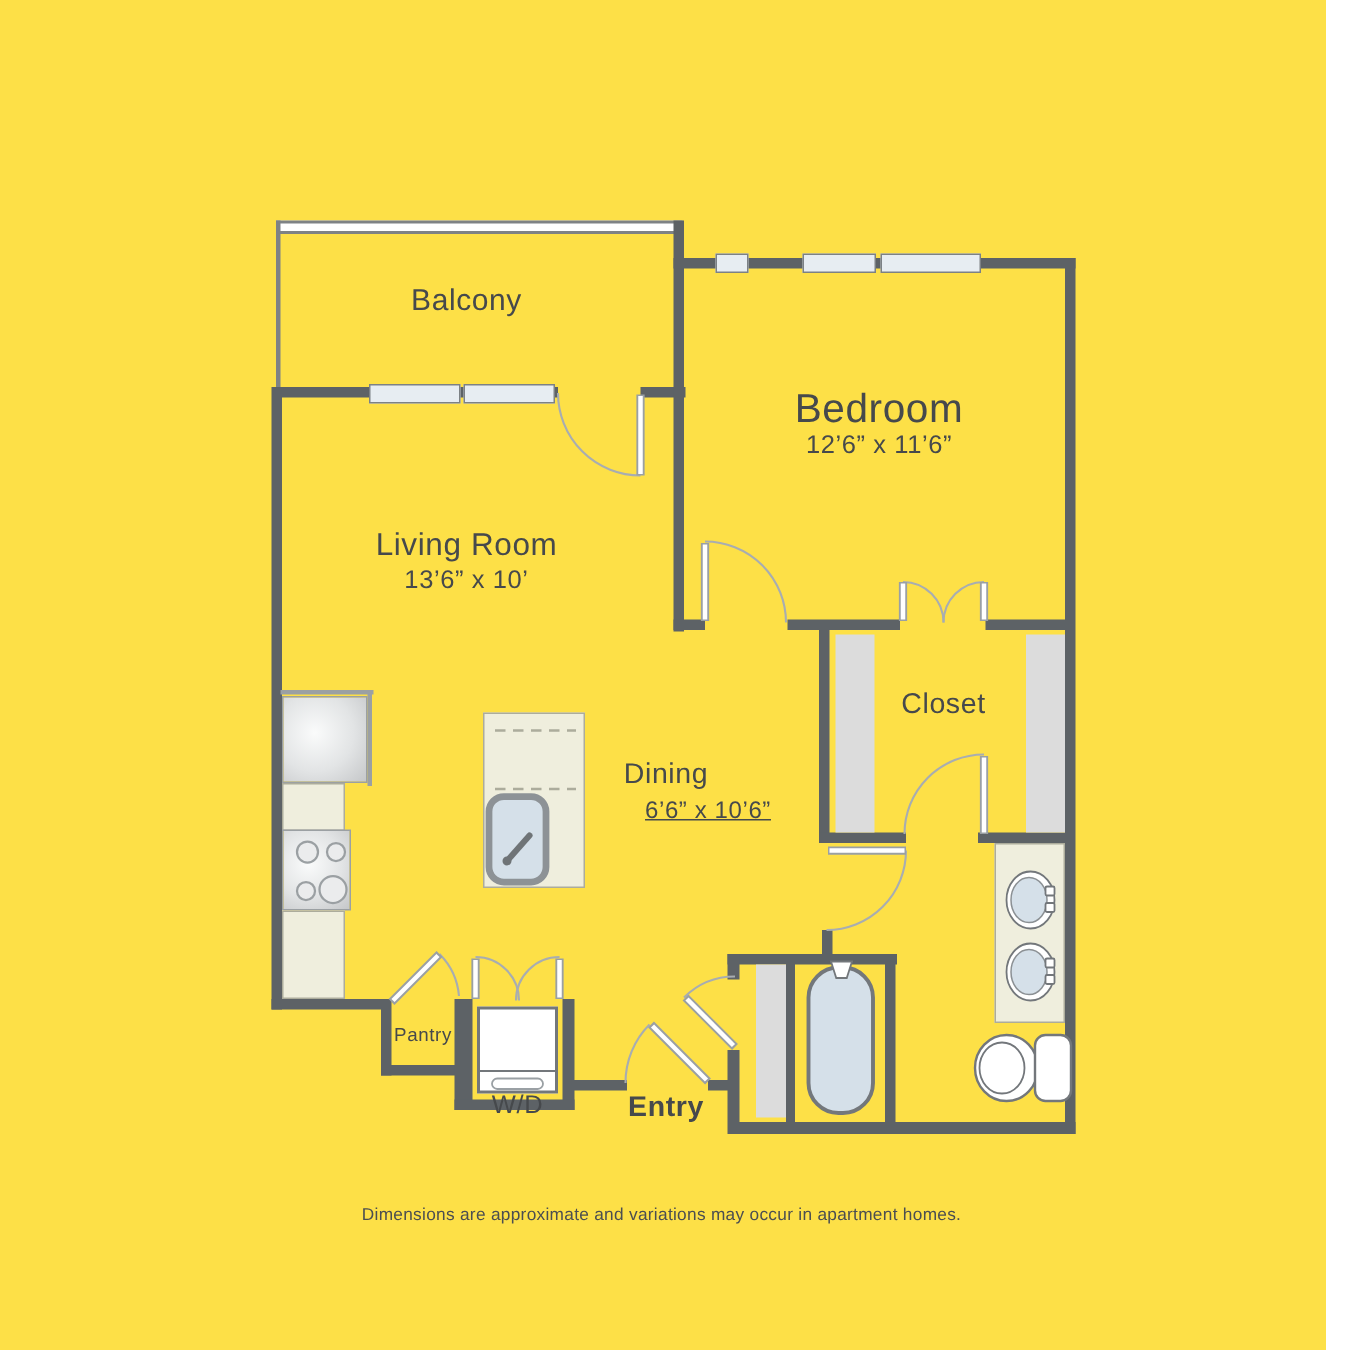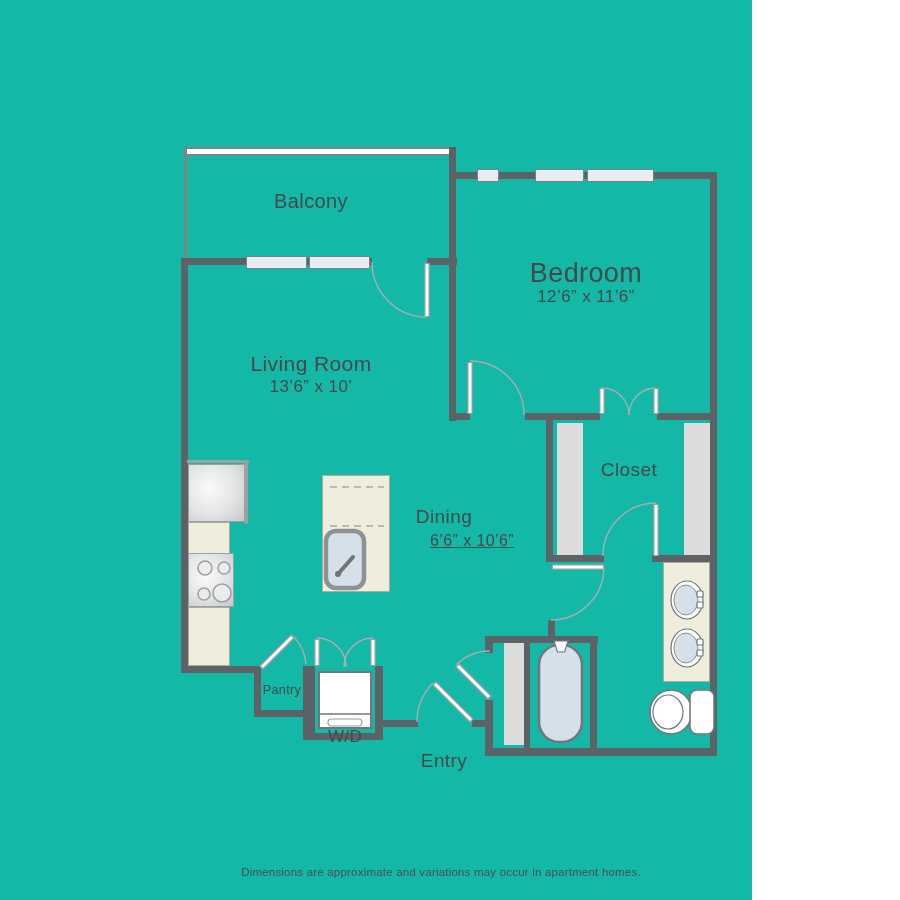--- a/index.html
+++ b/index.html
@@ -1,17 +1,17 @@
 <!DOCTYPE html>
 <html style="--wall: #5d6266; --rail: #7e8285; --door: #9aa0a4; --arc: #a8adb1; --window_fill: #e7edf2; --window_border: #7c8185; --shade: #dcdcdc; --counter: #efeedd; --counter_border: #acac9c; --fixture: #73777b; --water: #d5e0e9; --appliance_border: #9ba0a3; --text: #46494c; --footer_text: #4b4e51;"><head>
 <meta charset="utf-8">
 <title>Floor Plan</title>
 <style>
   html,body{margin:0;padding:0;background:#fff;}
-  #canvas{position:relative;width:752px;height:900px;background:#14b8a6;overflow:hidden;
+  #canvas{position:relative;width:884px;height:900px;background:#fde047;overflow:hidden;
           font-family:"Liberation Sans", sans-serif;}
   .w{position:absolute;background:var(--wall);}
   .rail{position:absolute;background:#fff;border:2px solid var(--rail);box-sizing:border-box;}
   .railbar{position:absolute;background:var(--rail);}
   .shade{position:absolute;background:var(--shade);}
   .counter{position:absolute;background:var(--counter);border:1px solid var(--counter_border);box-sizing:border-box;}
   .window{position:absolute;background:var(--window_fill);border:1px solid var(--window_border);box-sizing:border-box;}
   .edge{position:absolute;background:var(--appliance_border);}
   .appliance{position:absolute;border:1px solid var(--appliance_border);box-sizing:border-box;
              background:radial-gradient(circle at 38% 42%, #fafbfb 0%, #e2e4e5 55%, #c5c7c9 100%);}
@@ -203,17 +203,17 @@
 
   <div class="lbl" style="left:444px;top:517px;font-size:19px;">Dining</div>
   <div class="lbl" style="left:472px;top:541px;font-size:16px;text-decoration:underline;">6’6” x 10’6”</div>
 
   <div class="lbl" style="left:629px;top:470px;font-size:19px;">Closet</div>
 
   <div class="lbl" style="left:282px;top:690px;font-size:12.5px;">Pantry</div>
 
   <div class="lbl" style="left:345px;top:697px;font-size:17px;margin-top:40px;">W/D</div>
 
-  <div class="lbl" style="left:444px;top:761px;font-size:19px;">Entry</div>
-
-  <div class="footer" style="left:441px;top:872px;">Dimensions are approximate and variations may occur in apartment homes.</div>
+  <div class="lbl" style="left:444px;top:739px;font-size:19px;font-weight:bold;">Entry</div>
+
+  <div class="footer" style="left:441px;top:810px;">Dimensions are approximate and variations may occur in apartment homes.</div>
 
 </div>
 
 </body></html>

